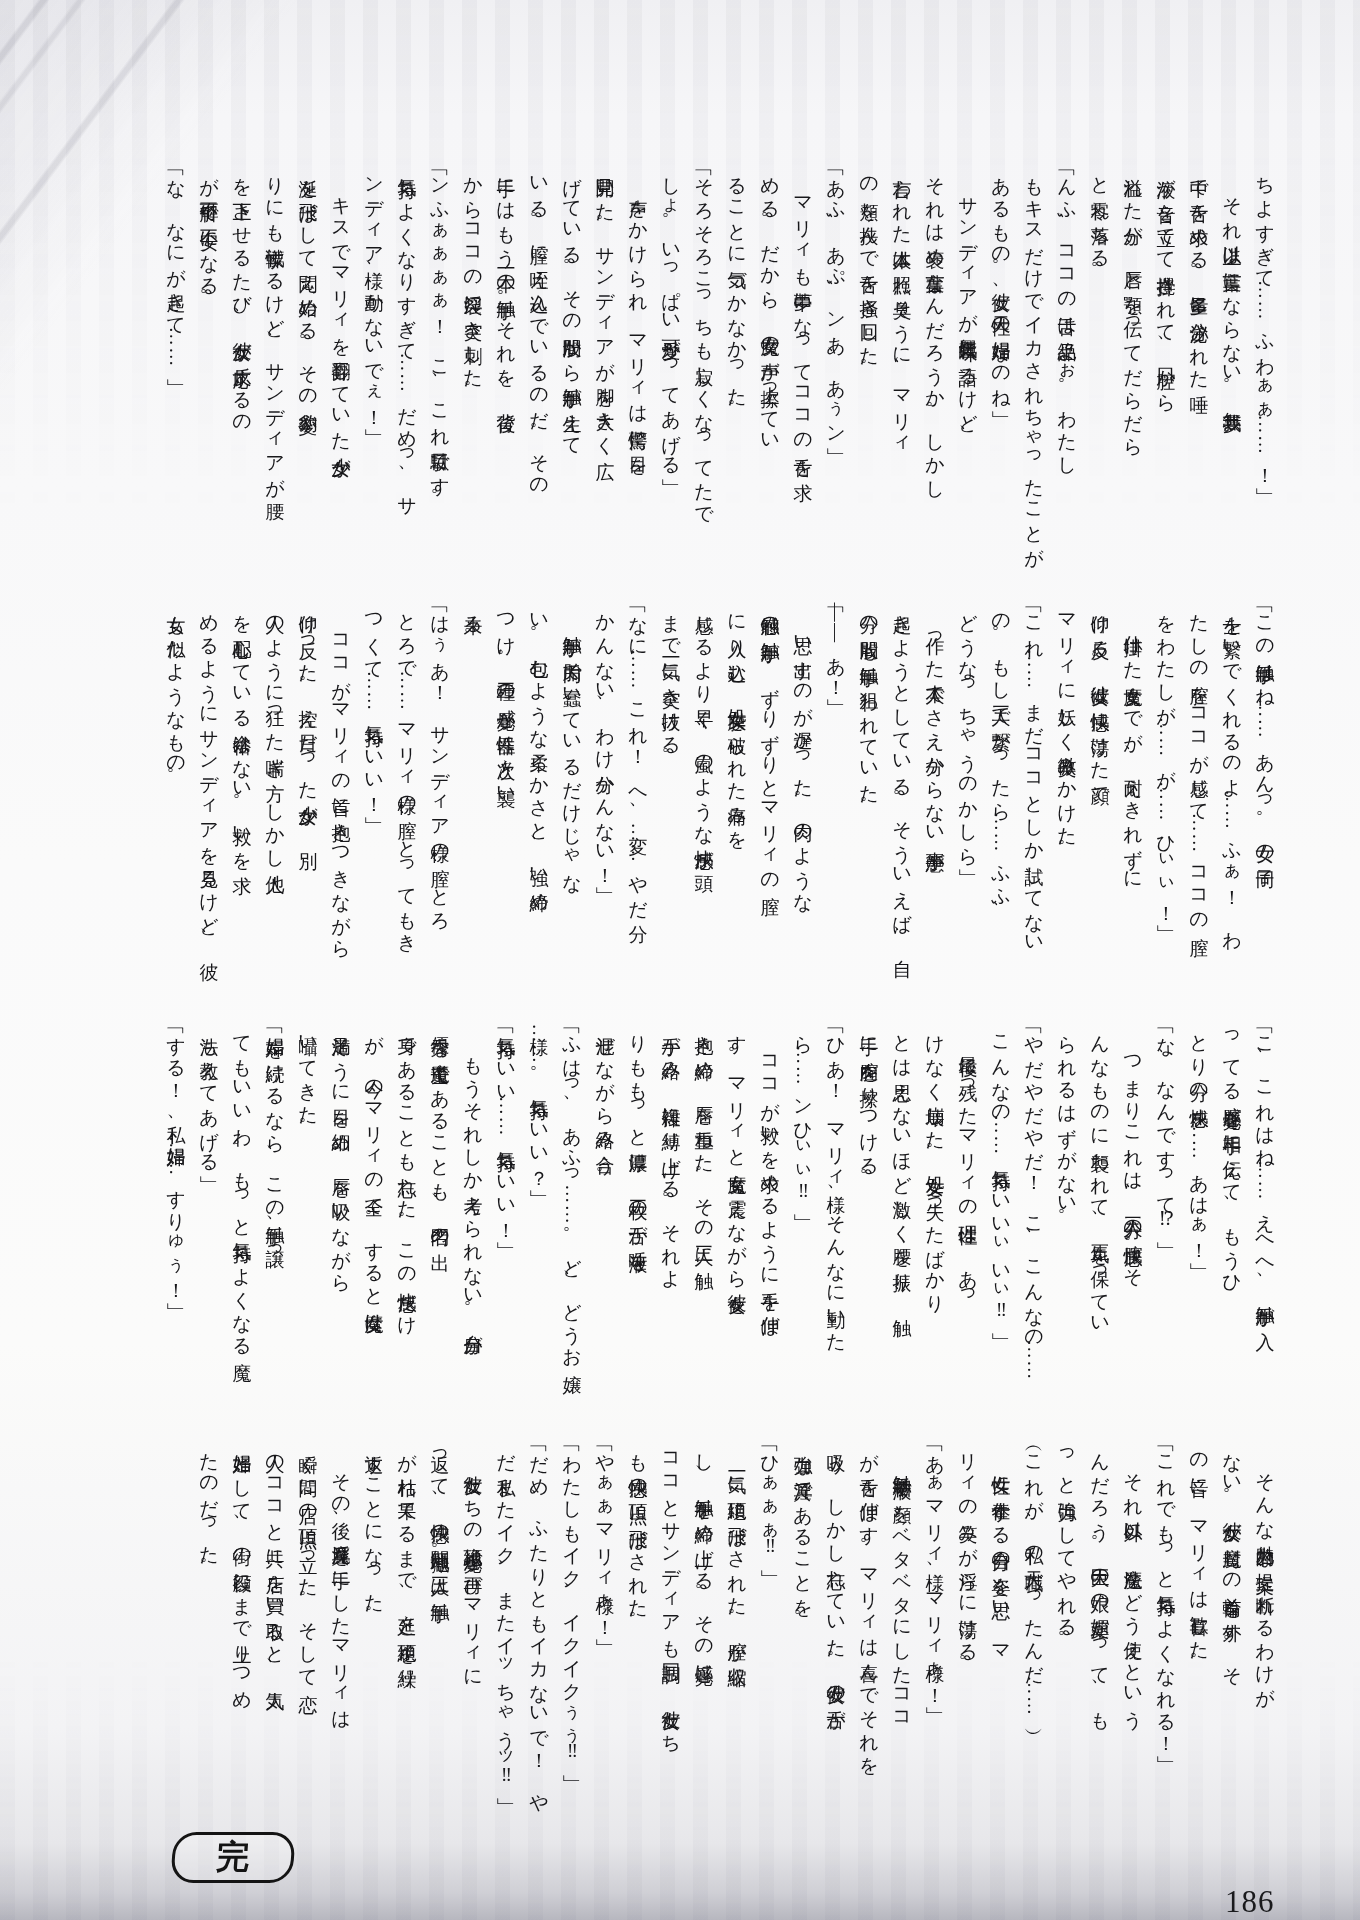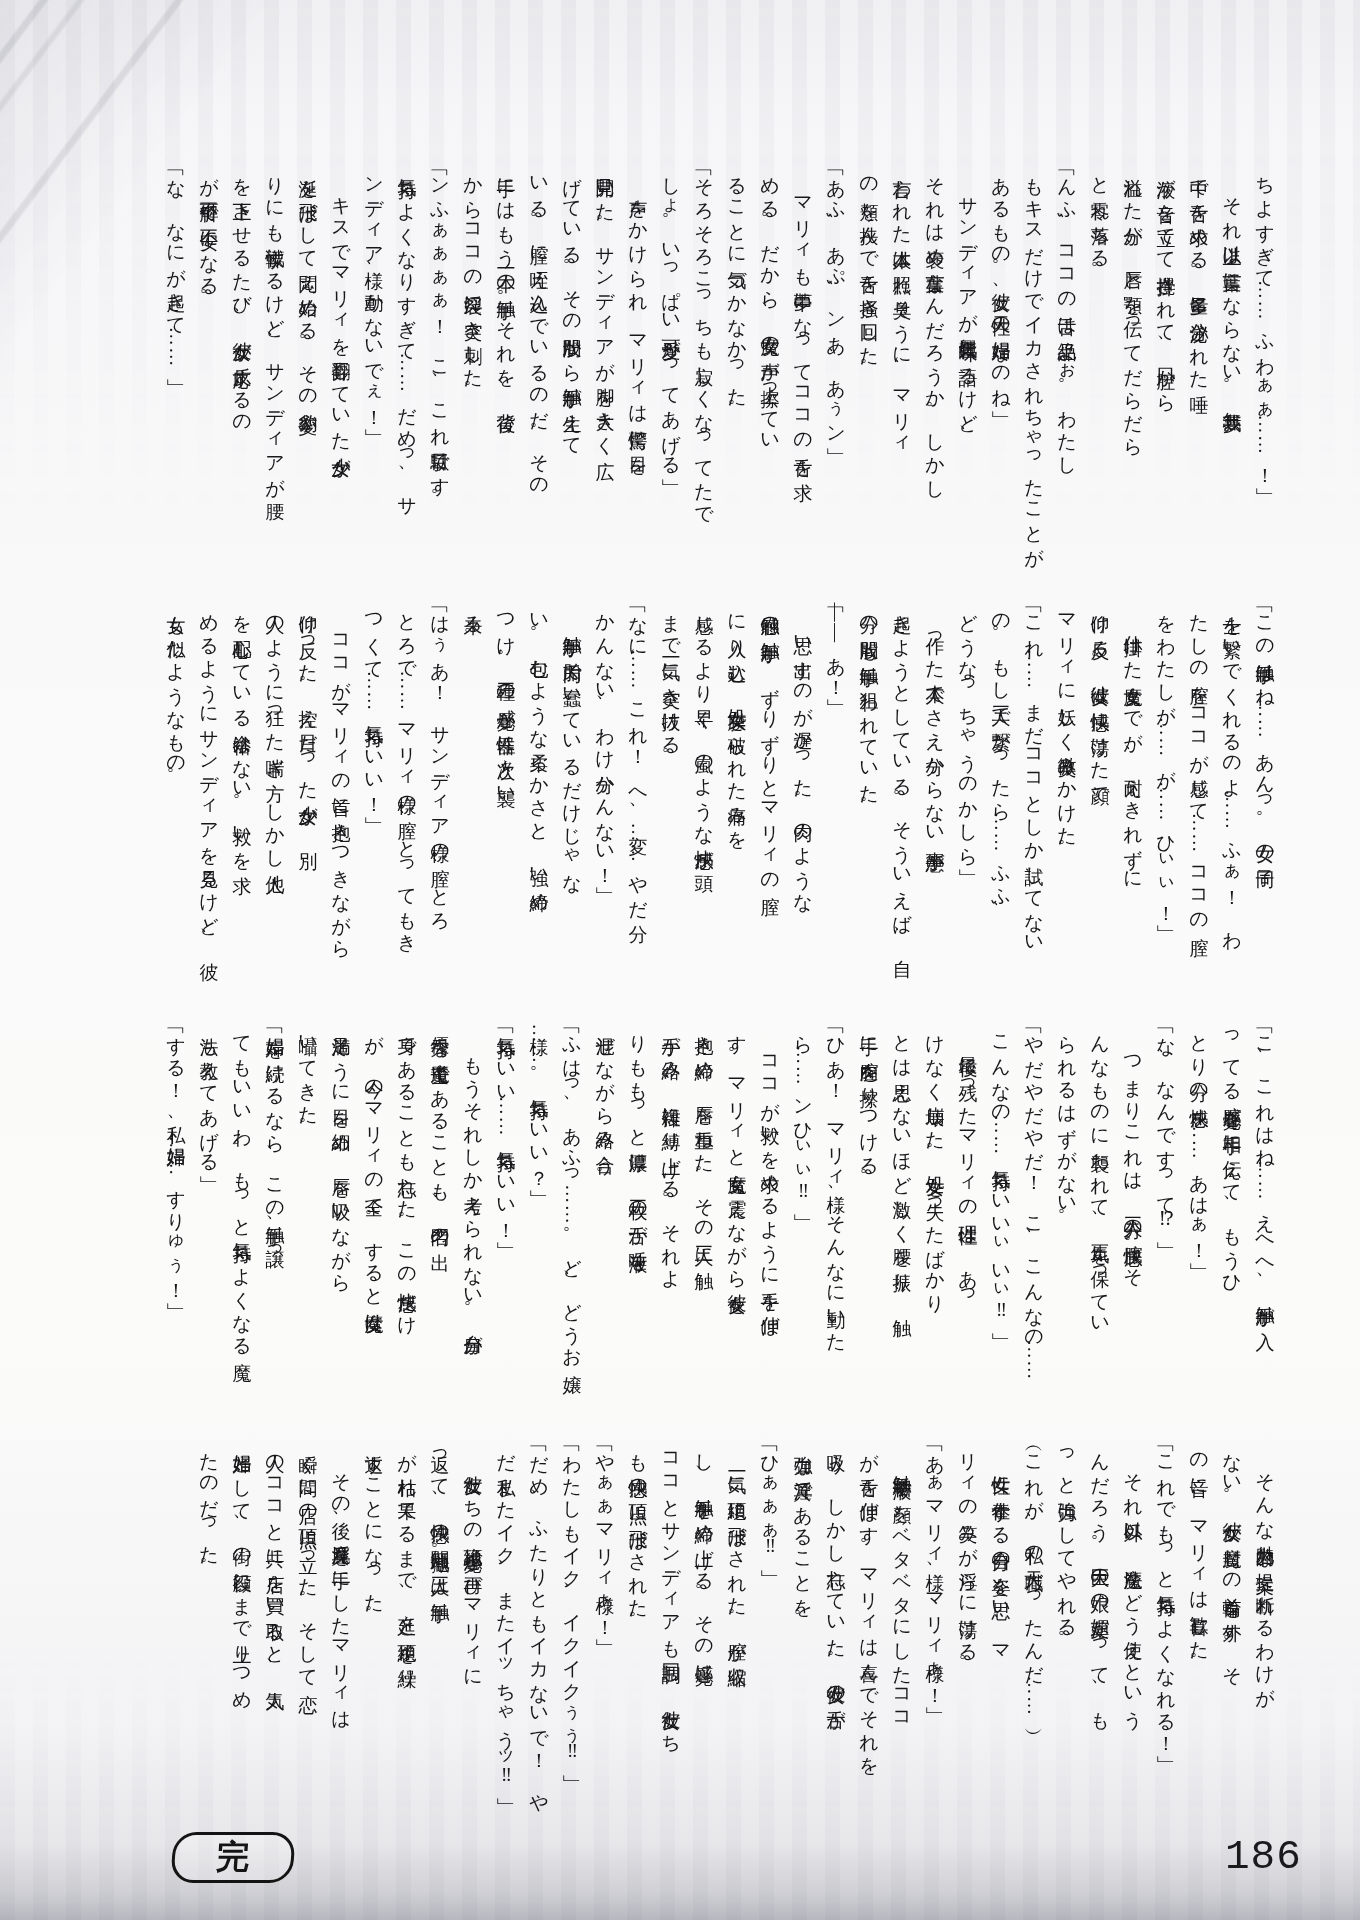--- a/index.html
+++ b/index.html
@@ -34,23 +34,23 @@
   #band1{top:164px;}
   #band2{top:601px;}
   #band3{top:1022px;}
   #band4{top:1440px;}
   
   .endmark{position:absolute;left:172px;top:1832px;width:116px;height:45px;
     border:3px solid #141414;border-radius:23px;background:rgba(255,255,255,.25);
     display:flex;align-items:center;justify-content:center;
     font-size:33px;font-weight:bold;color:#141414;letter-spacing:0;
     transform:skewX(-4deg);}
-  .pagenum{position:absolute;left:1225px;top:1834px;
-    font-family:Liberation Mono, monospace;
-    font-size:41px;color:#1a1a1d;letter-spacing:1px;}
+  .pagenum{position:absolute;left:1225px;top:1884px;
+    font-family:Liberation Serif, serif;
+    font-size:31px;color:#1a1a1d;letter-spacing:1px;}
 </style>
 </head>
 <body>
 
 <div class="page">
   <div class="stripes top"></div>
   <div class="stripes bottom"></div>
   <div class="diag"></div>
 
   <div class="band" id="band1">

